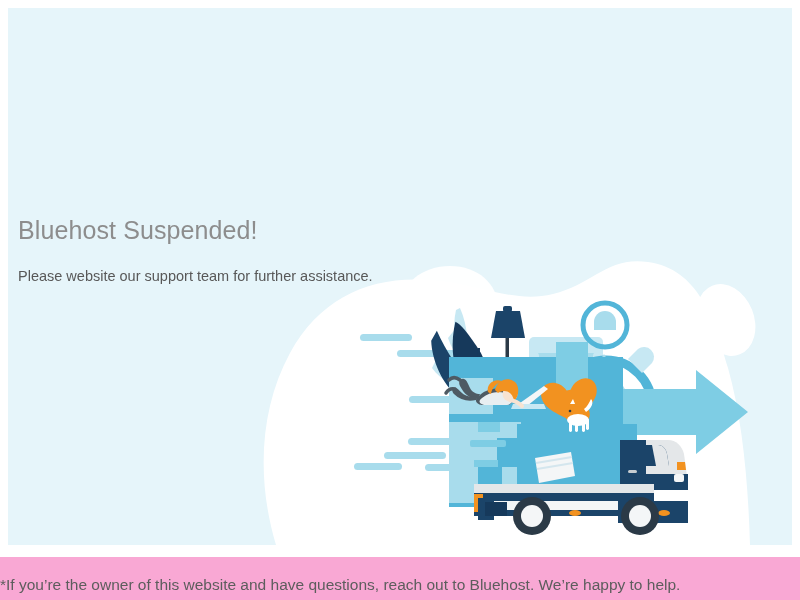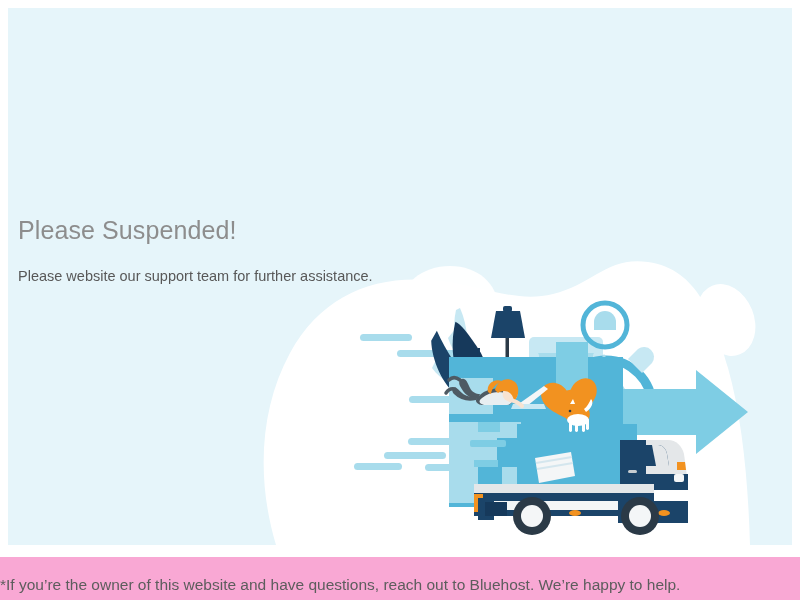--- a/index.html
+++ b/index.html
@@ -270,21 +270,21 @@
           <circle cx="524" cy="508" r="19" fill="#2b3a47"></circle>
           <circle cx="524" cy="508" r="11" fill="#f4f6f7"></circle>
           <circle cx="632" cy="508" r="19" fill="#2b3a47"></circle>
           <circle cx="632" cy="508" r="11" fill="#f4f6f7"></circle>
         </g>
 
       </svg>
     </div>
 
     <div id="text-block">
-      <h1 id="headline">Please Suspended!</h1>
+      <h1 id="headline">Bluehost Suspended!</h1>
       <p id="subline">Please website our support team for further assistance.</p>
     </div>
 
   </div>
 
   <div id="footer">
     <span id="footer-note">*If you’re the owner of this website and have questions, reach out to Bluehost. We’re happy to help.</span>
   </div>
 
 </div>

